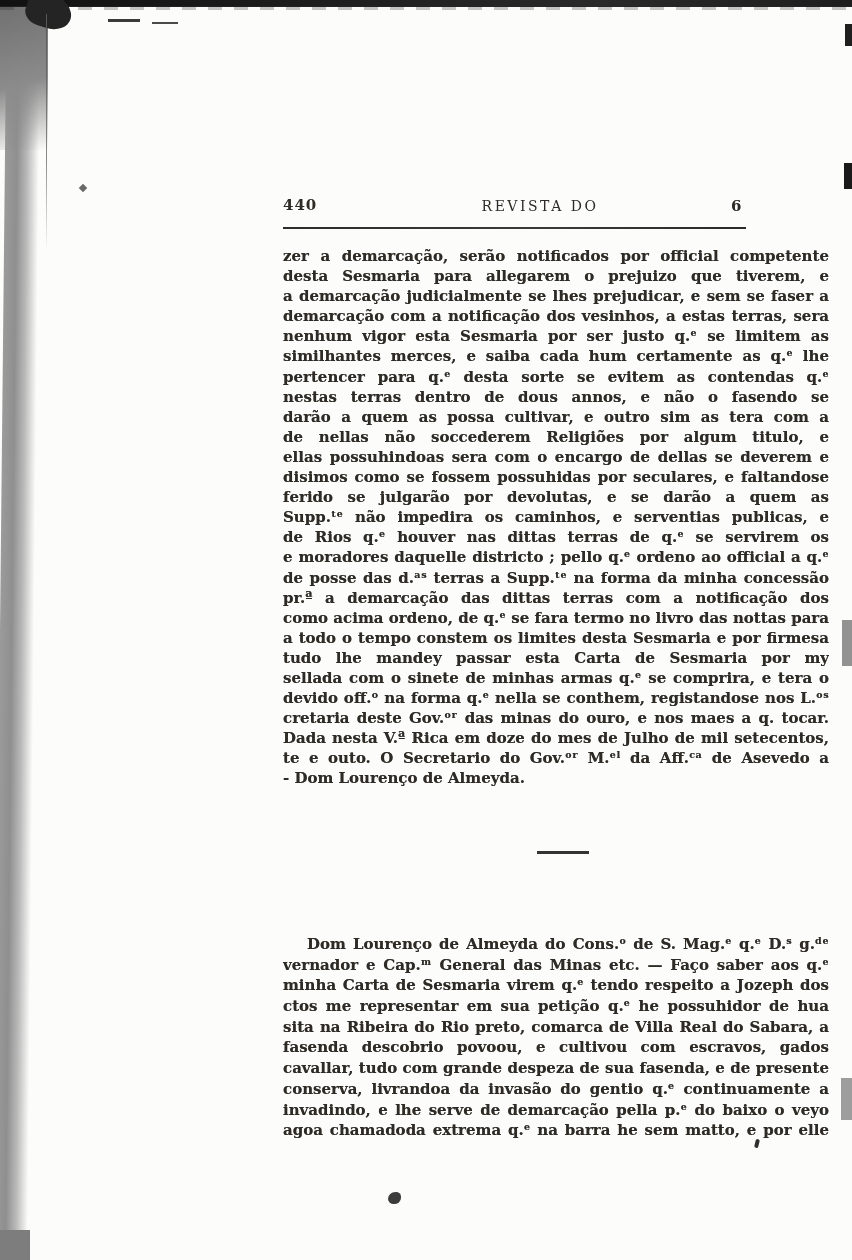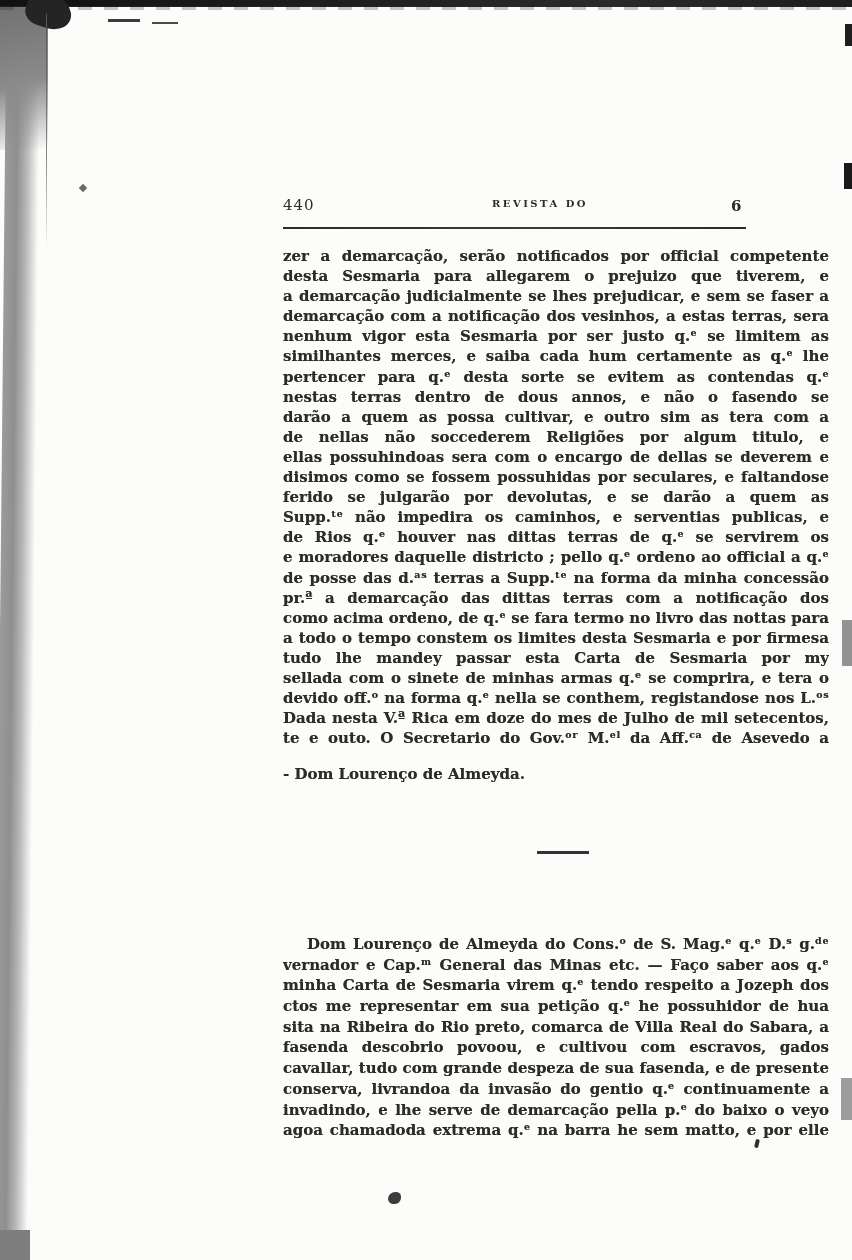--- a/index.html
+++ b/index.html
@@ -60,25 +60,25 @@
   .edge-mark-3 { position:absolute; left:842px; top:620px; width:10px; height:46px; background:#929292; }
   .edge-mark-4 { position:absolute; left:841px; top:1078px;width:11px; height:42px; background:#9d9d9d; }
   .ink-blot { position:absolute; left:388px; top:1192px; width:13px; height:12px;
     background:#3c3c3c; border-radius:60% 40% 55% 45%; }
   .ink-tick { position:absolute; left:755px; top:1139px; width:4px; height:9px;
     background:#2f2f2f; border-radius:2px; transform:rotate(14deg); }
 
   
   .folio {
     position:absolute; left:283px; top:196px;
-    font-size:15px; font-weight:normal; letter-spacing:1px;
+    font-size:15px; font-weight:bold; letter-spacing:1px;
   }
   .running-title {
     position:absolute; left:540px; top:198px; transform:translateX(-50%);
-    font-size:10px; font-weight:bold; letter-spacing:2.5px;
+    font-size:14px; font-weight:normal; letter-spacing:2.5px;
   }
   .signature-mark {
     position:absolute; left:731px; top:197px;
     font-size:15px; font-weight:bold;
   }
   .header-rule {
     position:absolute; left:283px; top:227px; width:463px; height:2px;
     background: linear-gradient(to right, #2c2c2c 0%, #3a3a3a 55%, #2a2a2a 100%);
   }
 
@@ -88,21 +88,21 @@
     text-shadow: 0 0 .4px rgba(46,43,38,.6);
   }
   .para .tline {
     white-space: normal;
     text-align: justify;
     text-align-last: justify;
     overflow: hidden;
   }
   #para1 { top:246px; }
   #para1 .tline { height:20.1px; line-height:20.1px; }
-  #para1 .tline:last-child { text-align-last:left;margin-top:16px; }
+  #para1 .tline:last-child { text-align-last:left; }
   #para2 { top:934px; }
   #para2 .tline { height:20.7px; line-height:20.7px; }
   #para2 .tline:first-child { text-indent:24px; }
 
   .section-divider {
     position:absolute; left:537px; top:851px; width:52px; height:3px;
     background:#343434;
   }
   .section-heading {
     position:absolute; left:538px; top:886px; transform:translateX(-50%);
@@ -154,20 +154,21 @@
       <div class="tline">Supp.ᵗᵉ não impedira os caminhos, e serventias publicas, e passagens</div>
       <div class="tline">de Rios q.ᵉ houver nas dittas terras de q.ᵉ se servirem os viandantes</div>
       <div class="tline">e moradores daquelle districto ; pello q.ᵉ ordeno ao official a q.ᵉ tocar</div>
       <div class="tline">de posse das d.ᵃˢ terras a Supp.ᵗᵉ na forma da minha concessão feita</div>
       <div class="tline">pr.ª a demarcação das dittas terras com a notificação dos vesinhos,</div>
       <div class="tline">como acima ordeno, de q.ᵉ se fara termo no livro das nottas para q.ᵉ</div>
       <div class="tline">a todo o tempo constem os limites desta Sesmaria e por firmesa de</div>
       <div class="tline">tudo lhe mandey passar esta Carta de Sesmaria por my assignada, e</div>
       <div class="tline">sellada com o sinete de minhas armas q.ᵉ se comprira, e tera o seo</div>
       <div class="tline">devido off.ᵒ na forma q.ᵉ nella se conthem, registandose nos L.ᵒˢ da Se-</div>
+      <div class="tline">cretaria deste Gov.ᵒʳ das minas do ouro, e nos maes a q. tocar.</div>
       <div class="tline">Dada nesta V.ª Rica em doze do mes de Julho de mil setecentos, e vin-</div>
       <div class="tline">te e outo. O Secretario do Gov.ᵒʳ M.ᵉˡ da Aff.ᶜᵃ de Asevedo a escrevi.</div>
       <div class="tline">- Dom Lourenço de Almeyda.</div>
     </div>
 
   <div class="section-divider"></div>
 
 
   <div id="para2" class="para">
       <div class="tline">Dom Lourenço de Almeyda do Cons.ᵒ de S. Mag.ᵉ q.ᵉ D.ˢ g.ᵈᵉ Go-</div>

